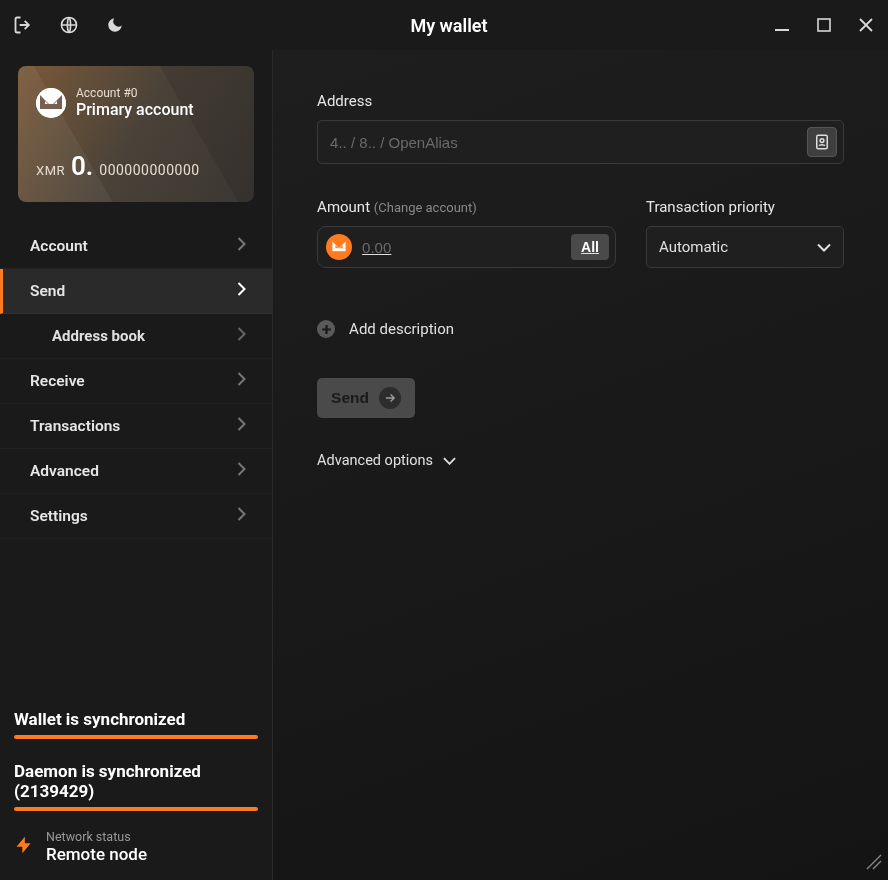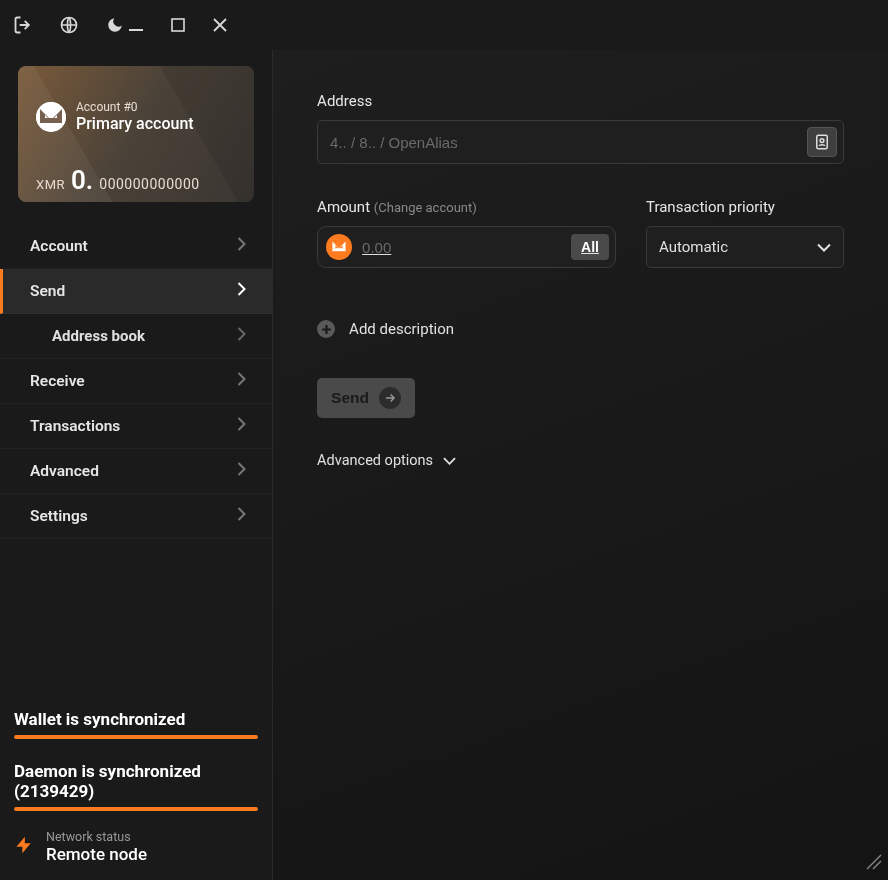--- a/index.html
+++ b/index.html
@@ -38,21 +38,21 @@
     padding: 42px 44px;
     position: relative;
   }
 
   
   .account-card {
     margin: 16px 18px;
     height: 136px;
     border-radius: 8px;
     background: linear-gradient(120deg, #7a5a3a 0%, #4a4238 50%, #3a3632 100%);
-    padding: 34px 18px;
+    padding: 20px 18px;
     position:relative;
     overflow:hidden;
     color:#fff;
   }
   .account-card::before {
     content:""; position:absolute; inset:0;
     background: linear-gradient(60deg, rgba(255,255,255,0.05) 30%, transparent 30%, transparent 70%, rgba(0,0,0,0.1) 70%);
   }
   .card-top { display:flex; align-items:center; gap:10px; position:relative; }
   .monero-logo {
@@ -200,20 +200,21 @@
           <circle cx="12" cy="12" r="9"></circle>
           <path d="M3 12h18M12 3c2.5 3 2.5 15 0 18M12 3c-2.5 3-2.5 15 0 18"></path>
         </svg>
     </div>
     <div class="tb-icon">
       <svg width="18" height="18" viewBox="0 0 24 24" fill="currentColor">
           <path d="M21 12.8A9 9 0 1 1 11.2 3 7 7 0 0 0 21 12.8z"></path>
         </svg>
     </div>
   </div>
+  <div class="tb-title">My wallet</div>
   <div class="tb-right">
     <div class="tb-win-icon">
       <svg width="16" height="16" viewBox="0 0 16 16">
           <rect x="1" y="12" width="14" height="2" fill="currentColor"></rect>
         </svg>
     </div>
     <div class="tb-win-icon">
       <svg width="14" height="14" viewBox="0 0 14 14" fill="none" stroke="currentColor" stroke-width="1.6">
           <rect x="1" y="1" width="12" height="12"></rect>
         </svg>

